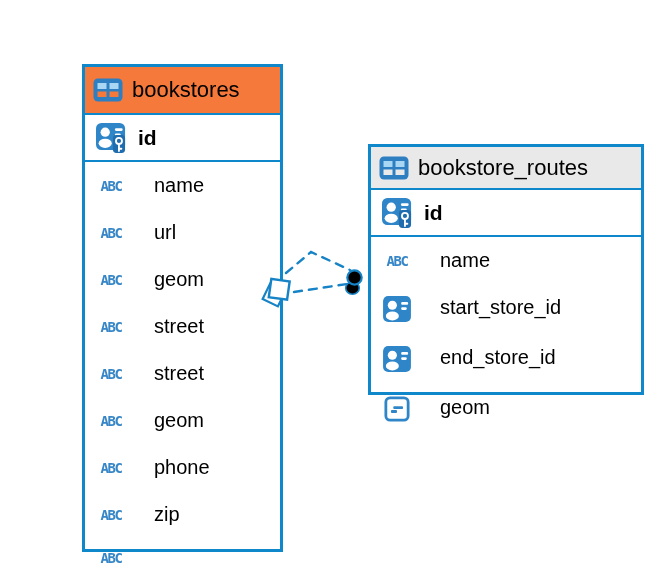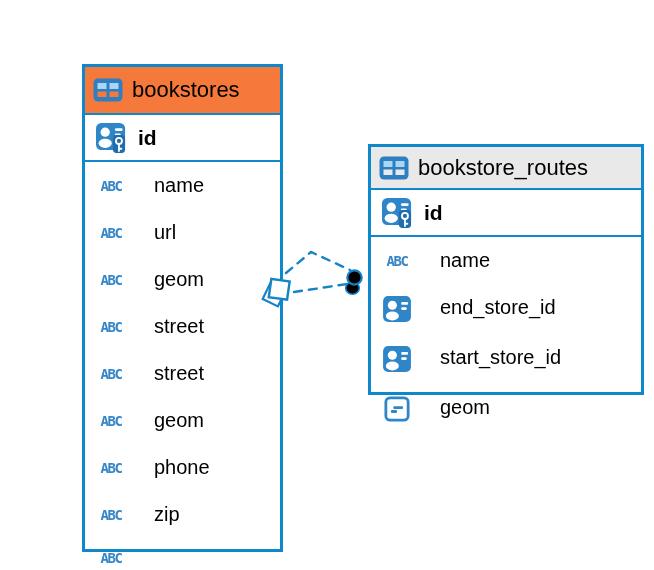--- a/index.html
+++ b/index.html
@@ -191,29 +191,29 @@
             <span class="abc">ABC</span>
           </span>
         <span>name</span>
       </div>
       <div class="col-row">
         <span class="icon-slot">
             <svg width="28" height="26">
               <use href="#i-fk"></use>
             </svg>
           </span>
-        <span>end_store_id</span>
+        <span>start_store_id</span>
       </div>
       <div class="col-row">
         <span class="icon-slot">
             <svg width="28" height="26">
               <use href="#i-fk"></use>
             </svg>
           </span>
-        <span>start_store_id</span>
+        <span>end_store_id</span>
       </div>
       <div class="col-row">
         <span class="icon-slot">
             <svg width="26" height="26">
               <use href="#i-geom"></use>
             </svg>
           </span>
         <span>geom</span>
       </div>
     </div>

